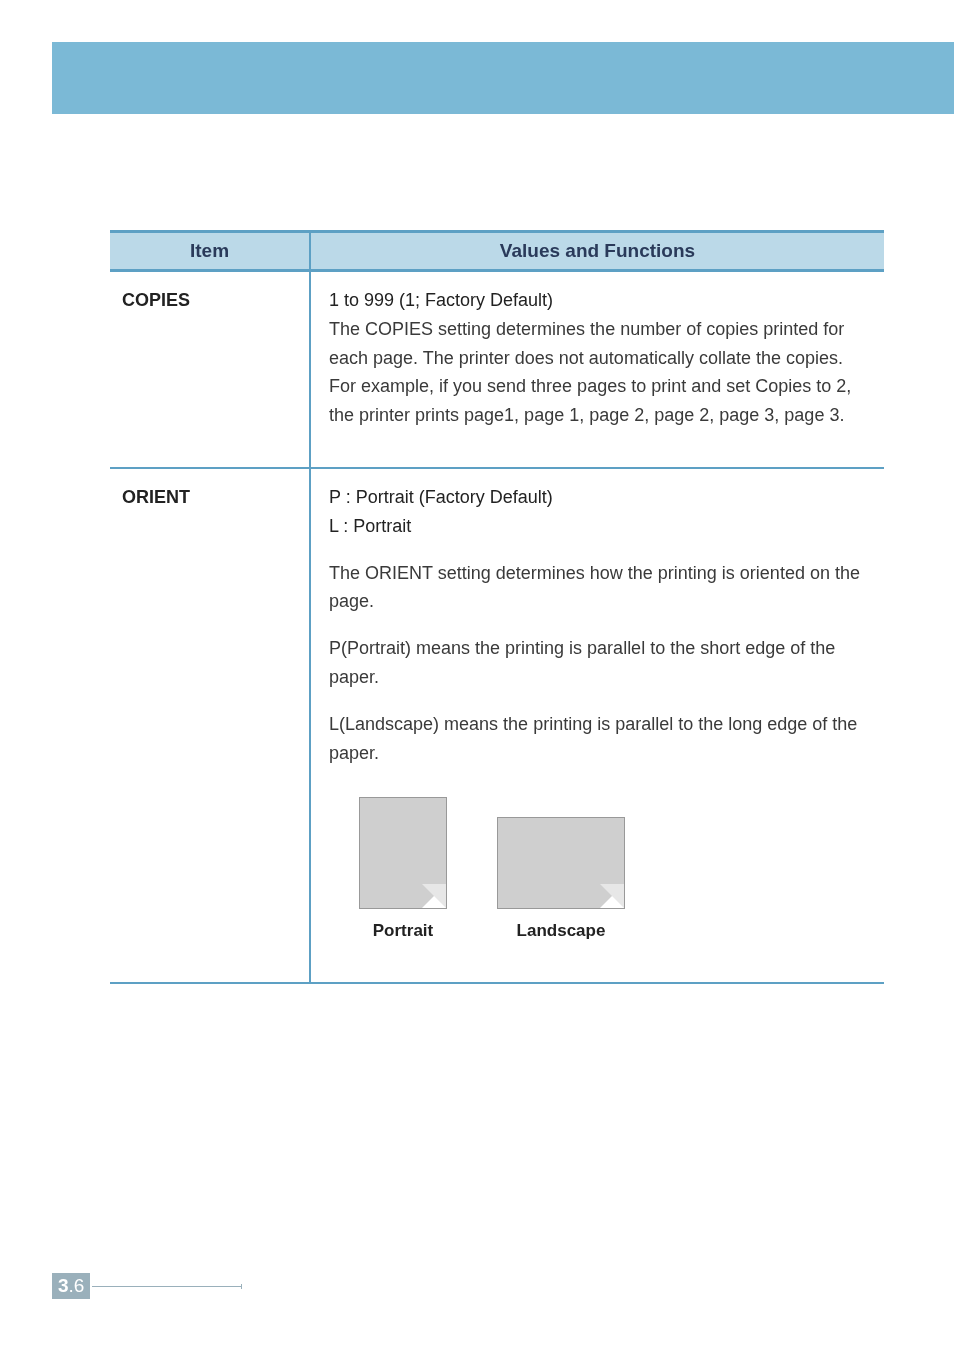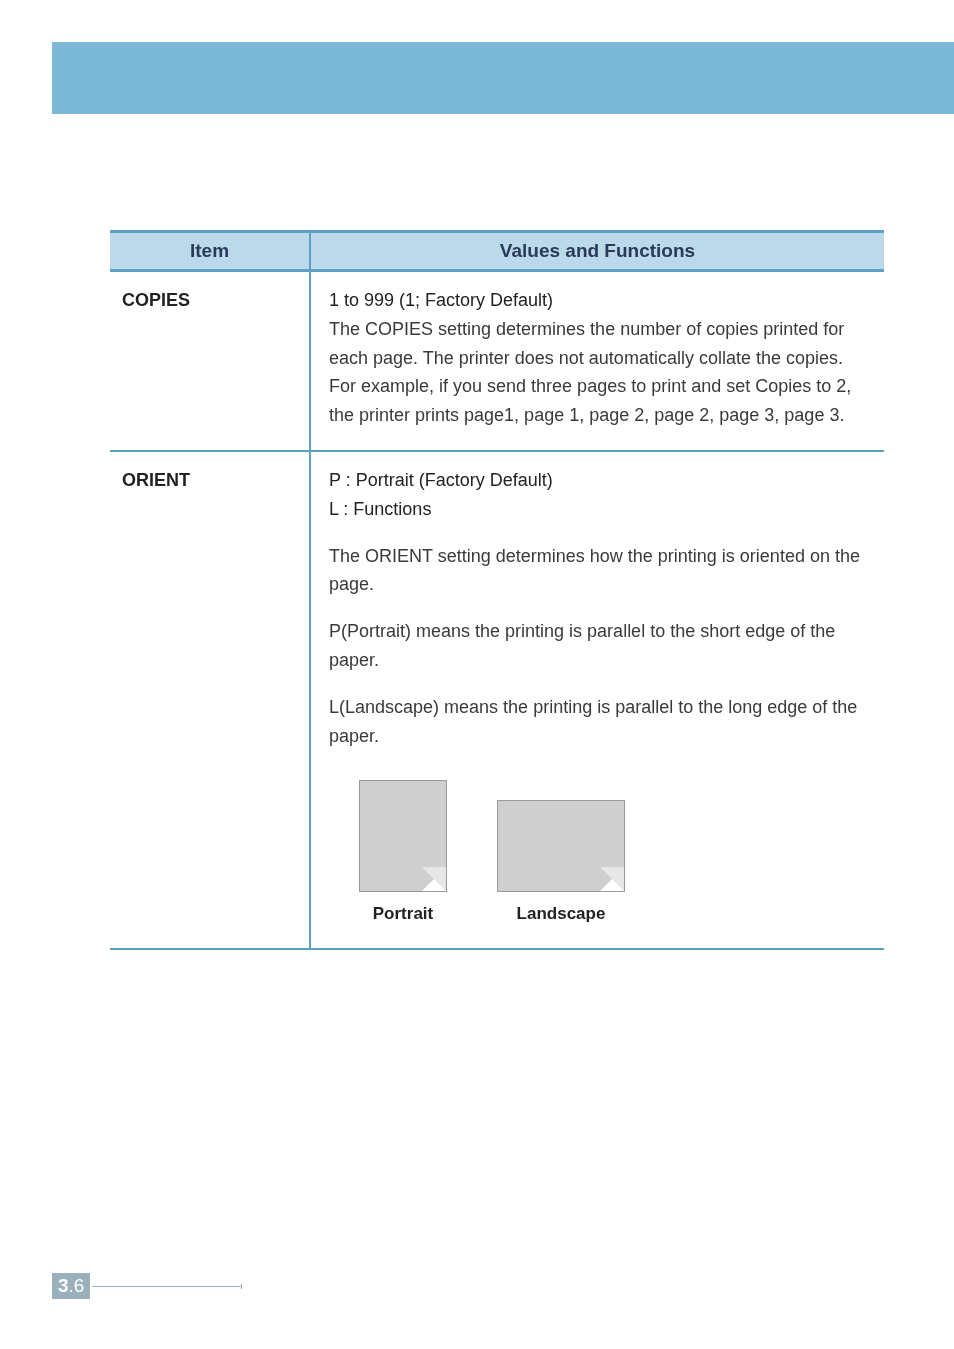--- a/index.html
+++ b/index.html
@@ -39,21 +39,21 @@
     padding: 7px 10px;
     text-align: center;
   }
   thead th.col-item {
     border-right: 2px solid #5da0c4;
     width: 200px;
   }
   tbody td {
     border-bottom: 2px solid #5da0c4;
     vertical-align: top;
-    padding: 14px 18px 20px 18px;
+    padding: 14px 18px 37px 18px;
     font-size: 18px;
     line-height: 1.6;
     color: #3a3a3a;
   }
   tbody td.col-item {
     border-right: 2px solid #5da0c4;
     font-weight: bold;
     color: #222;
     width: 200px;
     padding-left: 12px;
@@ -181,21 +181,21 @@
         <td class="col-item">COPIES</td>
         <td>
           <span class="bold">1 to 999 (1; Factory Default)</span><br>
           <span>The COPIES setting determines the number of copies printed for each page. The printer does not automatically collate the copies. For example, if you send three pages to print and set Copies to 2, the printer prints page1, page 1, page 2, page 2, page 3, page 3.</span>
         </td>
       </tr>
       <tr>
         <td class="col-item">ORIENT</td>
         <td>
           <div class="bold">P : Portrait (Factory Default)</div>
-          <div class="bold">L : Functions</div>
+          <div class="bold">L : Portrait</div>
           <div class="para">The ORIENT setting determines how the printing is oriented on the page.</div>
           <div class="para">P(Portrait) means the printing is parallel to the short edge of  the paper.</div>
           <div class="para">L(Landscape) means the printing is parallel to the long edge of the paper.</div>
           <div class="illus-row">
             <div class="illus-col">
               <div class="page-portrait">
                 <div class="dogear"></div>
               </div>
               <div class="illus-caption">Portrait</div>
             </div>

